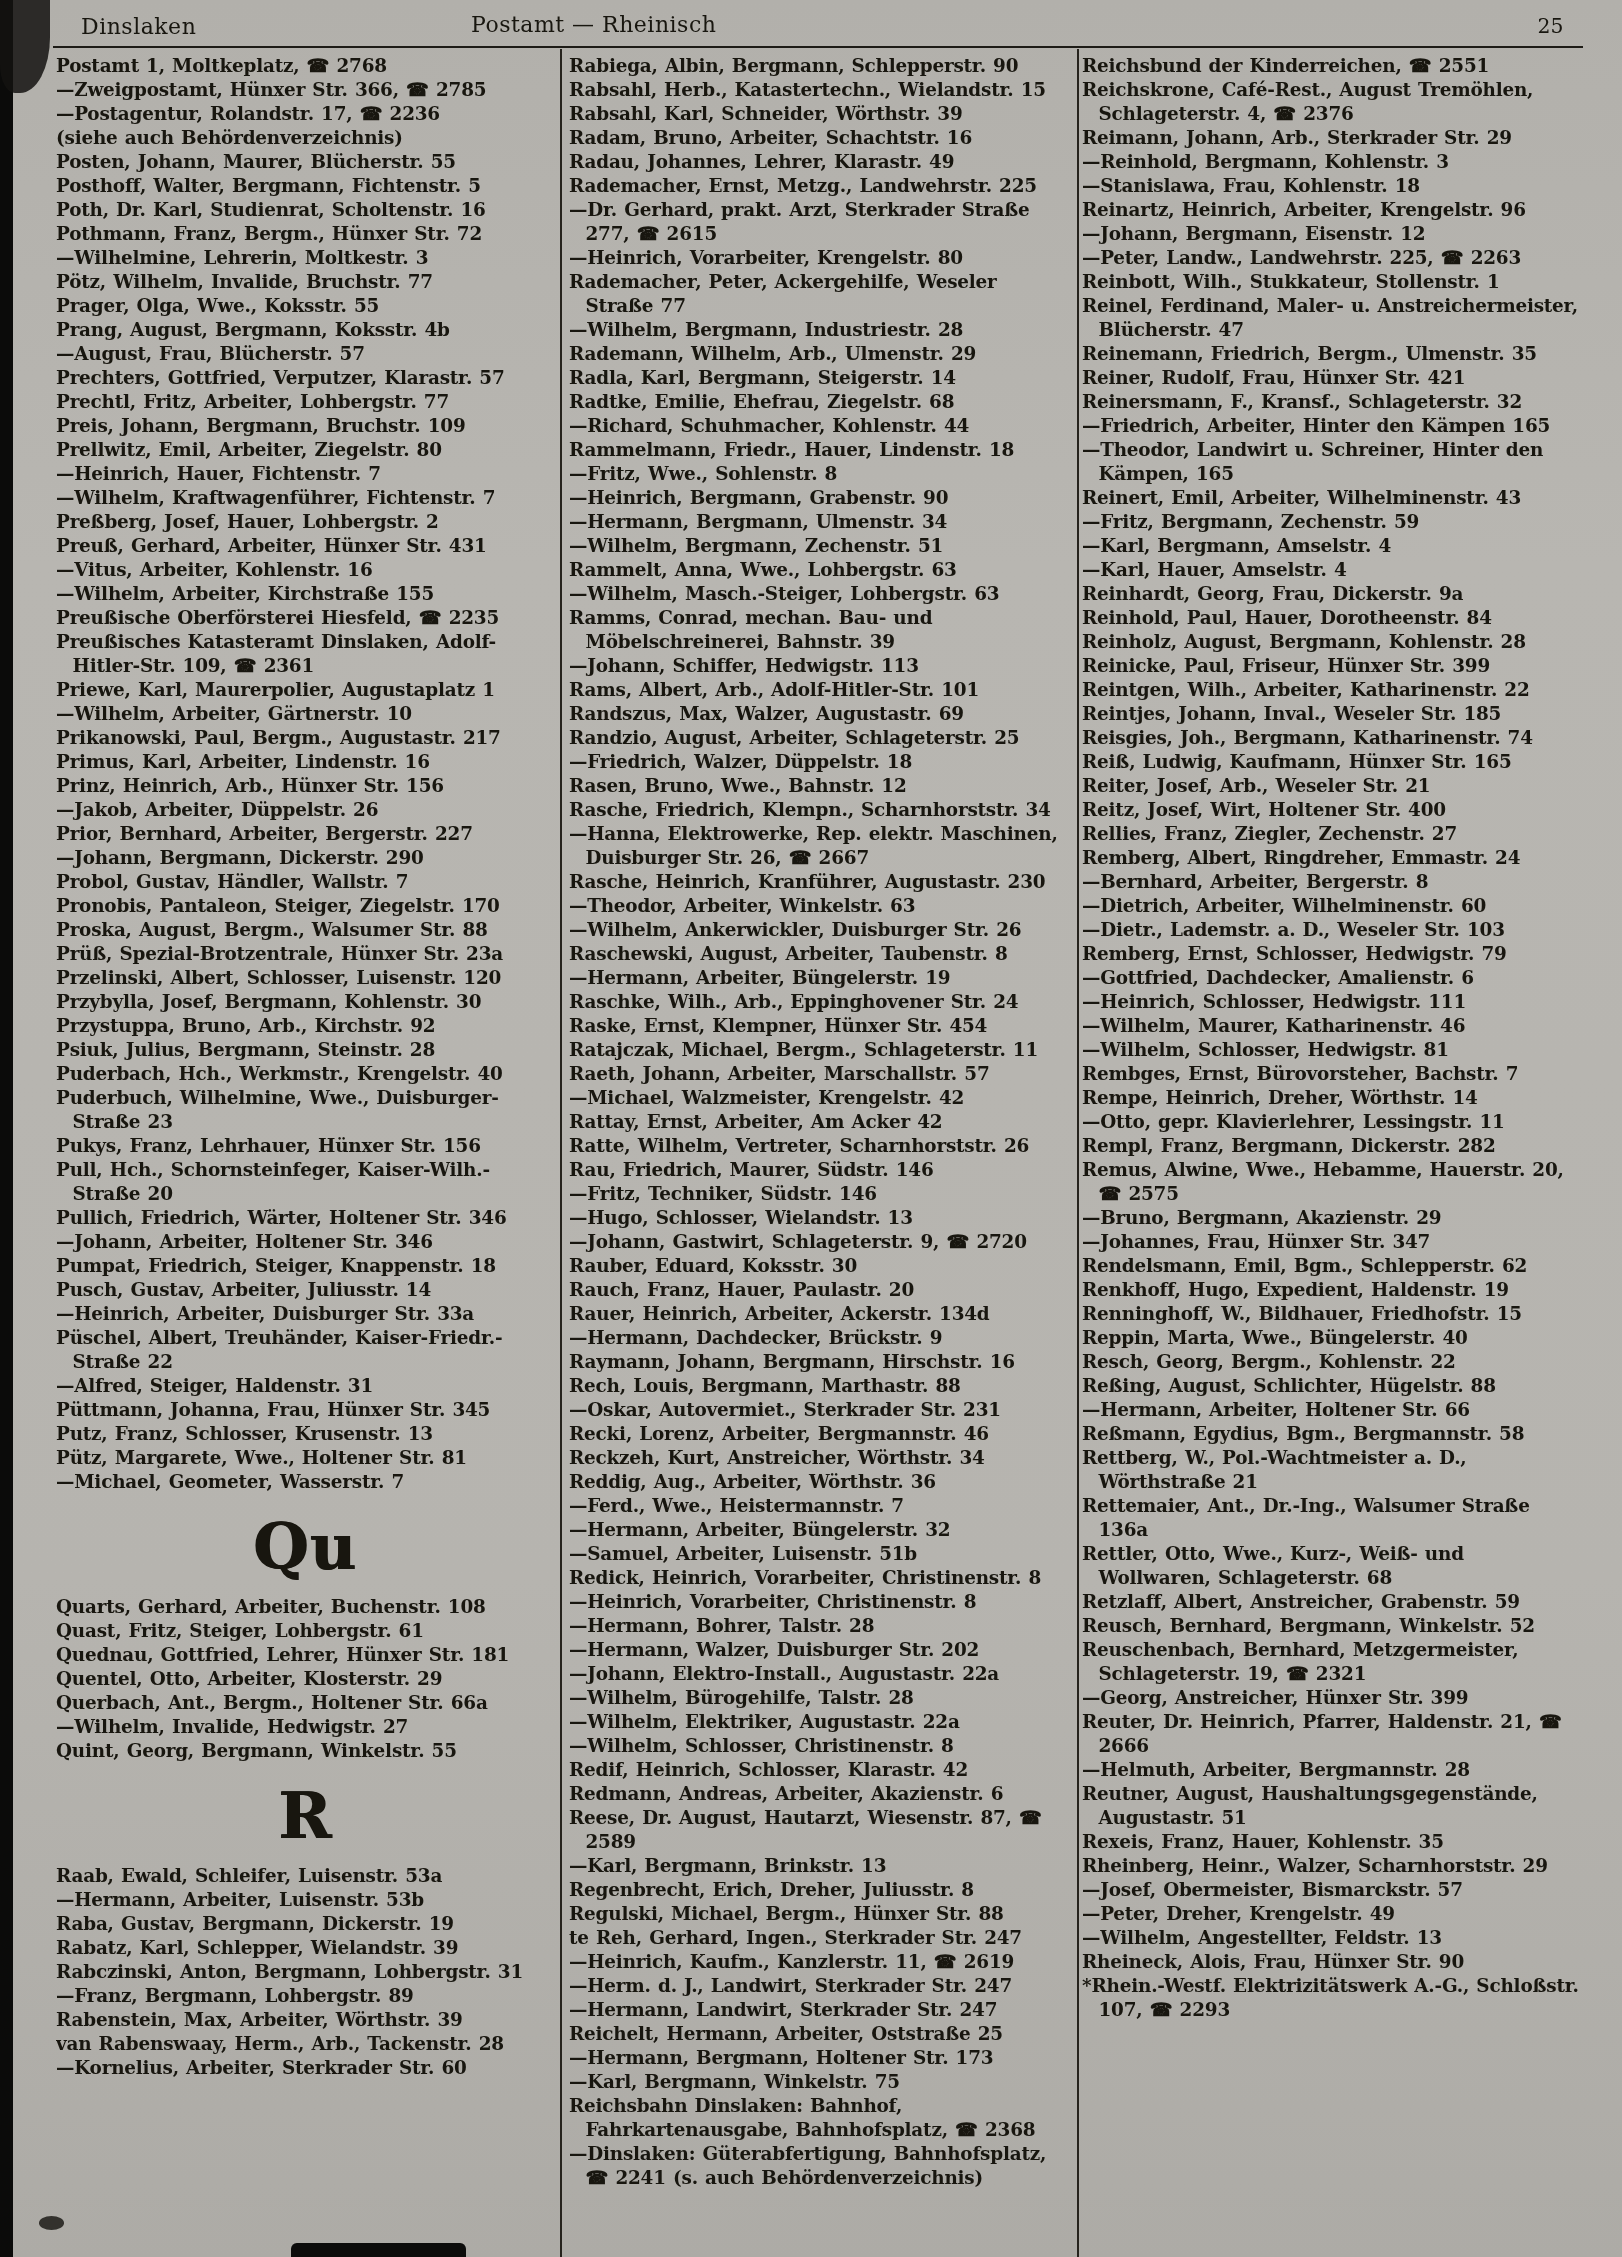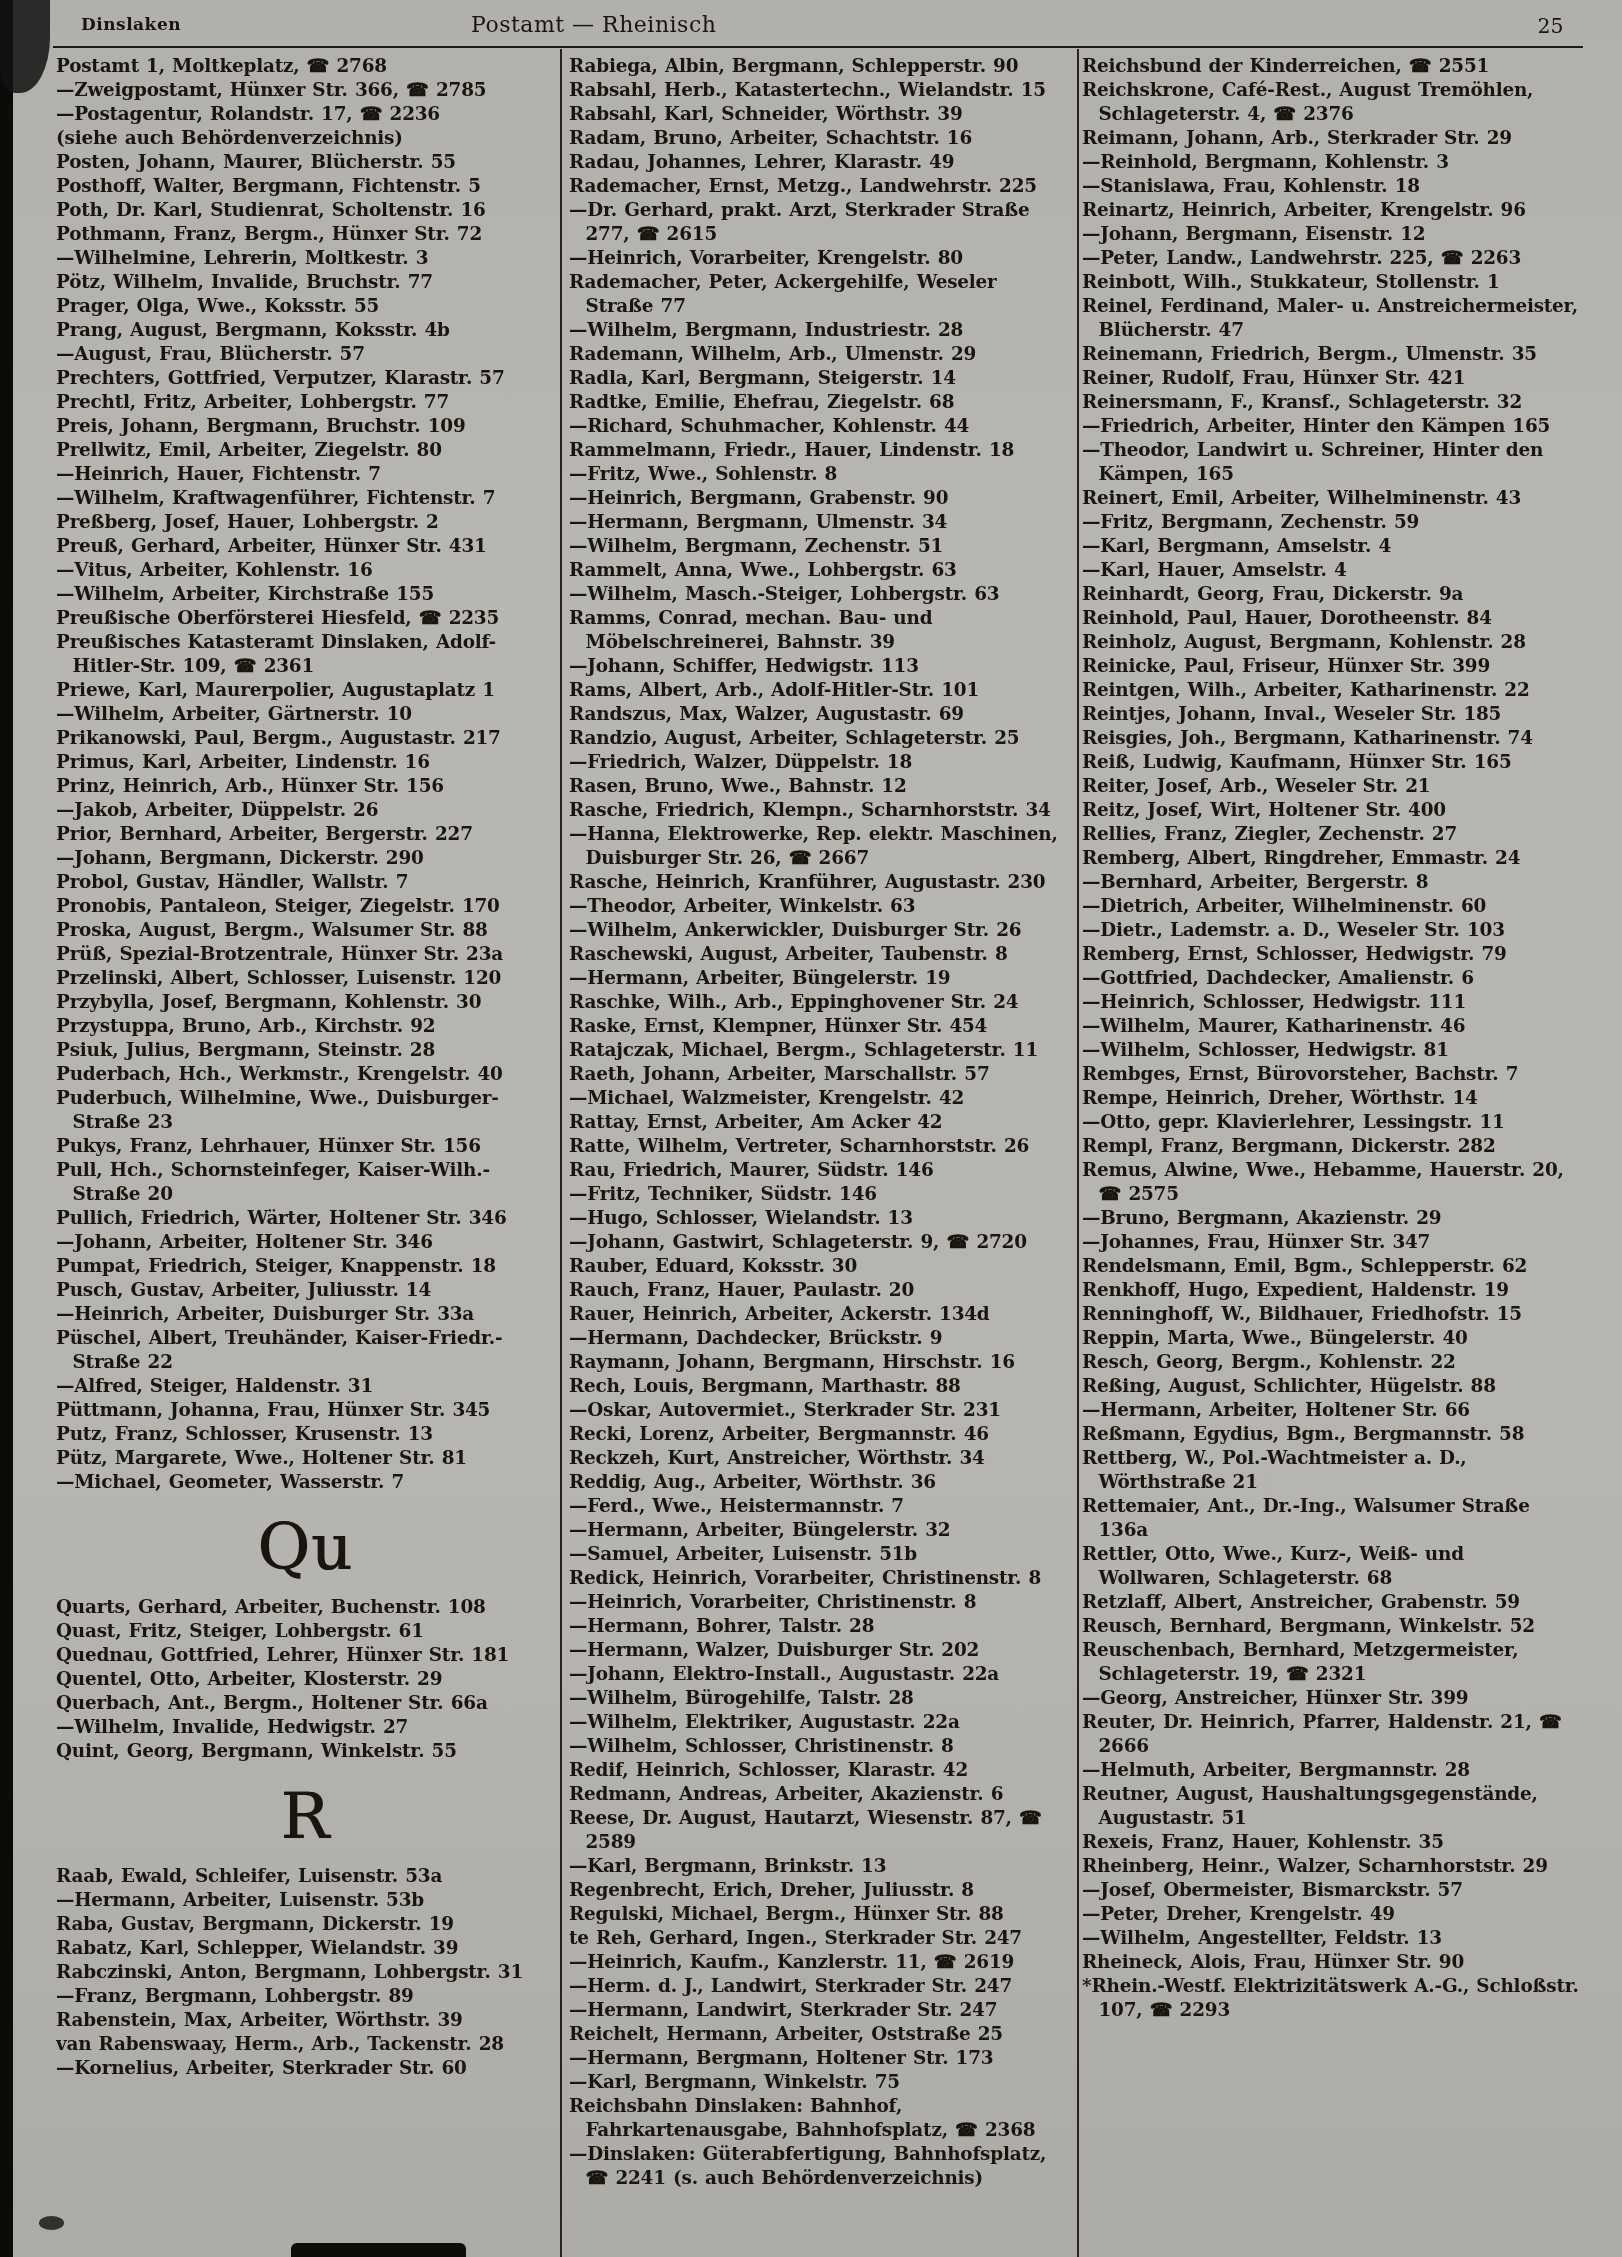--- a/index.html
+++ b/index.html
@@ -12,21 +12,21 @@
     color: #18160f;
     overflow: hidden;
   }
   
   .edge-left { position: absolute; left: 0; top: 0; width: 12.6px; height: 100%; background: #0b0b0a; }
   .corner-tl { position: absolute; left: 0; top: 0; width: 50px; height: 93px; background: #141310; border-radius: 0 0 60% 30%; opacity: .85; }
   .mark-bottom { position: absolute; left: 291px; bottom: 0; width: 175px; height: 13.6px; background: #0c0c0b; border-radius: 5.8px 5.8px 0 0; }
   .mark-bottom-left { position: absolute; left: 39px; bottom: 27px; width: 25px; height: 13.6px; background: #14130f; border-radius: 50%; opacity: .8; }
 
   .header { position: absolute; left: 56px; right: 41px; top: 13.6px; height: 29px; }
-  .h-left { position: absolute; left: 25px; top: 0; font-size: 17px; font-weight: 700; letter-spacing: 0.5px; }
+  .h-left { position: absolute; left: 25px; top: 0; font-size: 22px; font-weight: 400; letter-spacing: 0.5px; }
   .h-center { position: absolute; left: 415px; top: -1.9px; font-size: 22px; font-weight: 400; letter-spacing: 0.5px; }
   .h-page { position: absolute; right: 17.5px; top: 0; font-size: 20.4px; font-weight: 400; }
   .head-rule { position: absolute; left: 53px; right: 39px; top: 46px; height: 1.9px; background: #1d1b16; }
 
   .col-rule { position: absolute; top: 49px; bottom: 0; width: 1.9px; background: #26231d; }
   .col-rule-1 { left: 560px; }
   .col-rule-2 { left: 1077px; }
 
   .columns {
     position: absolute;
@@ -43,21 +43,21 @@
     line-height: 24px;
     font-weight: 700;
     letter-spacing: -0.2px;
     padding-left: 16.5px;
     text-indent: -16.5px;
     word-spacing: 1px;
   }
   .section-heading {
     font-size: 64px;
     line-height: 1;
-    font-weight: 400;
+    font-weight: 700;
     text-align: center;
     margin: 21.3px 0 15.5px 0;
     letter-spacing: 1px;
     text-shadow: 1px 0 0 #18160f;
   }
 </style>
 </head>
 <body>
 
 <div class="page">

